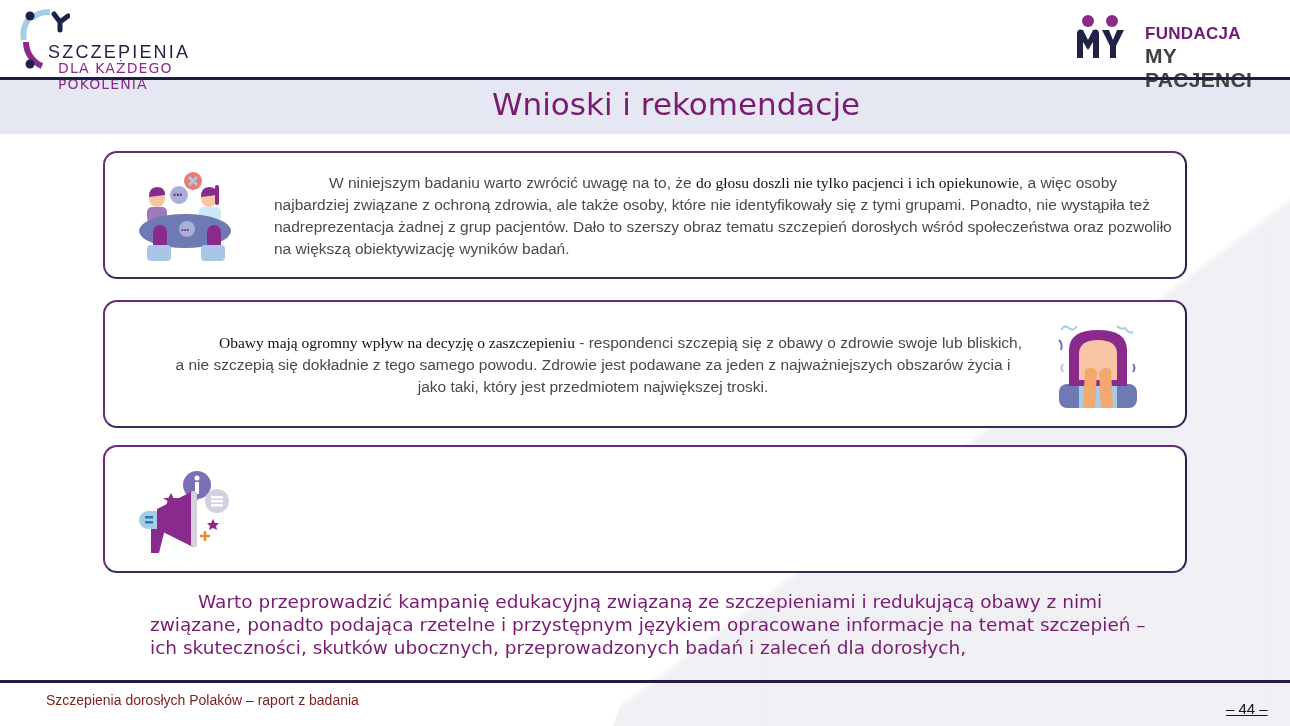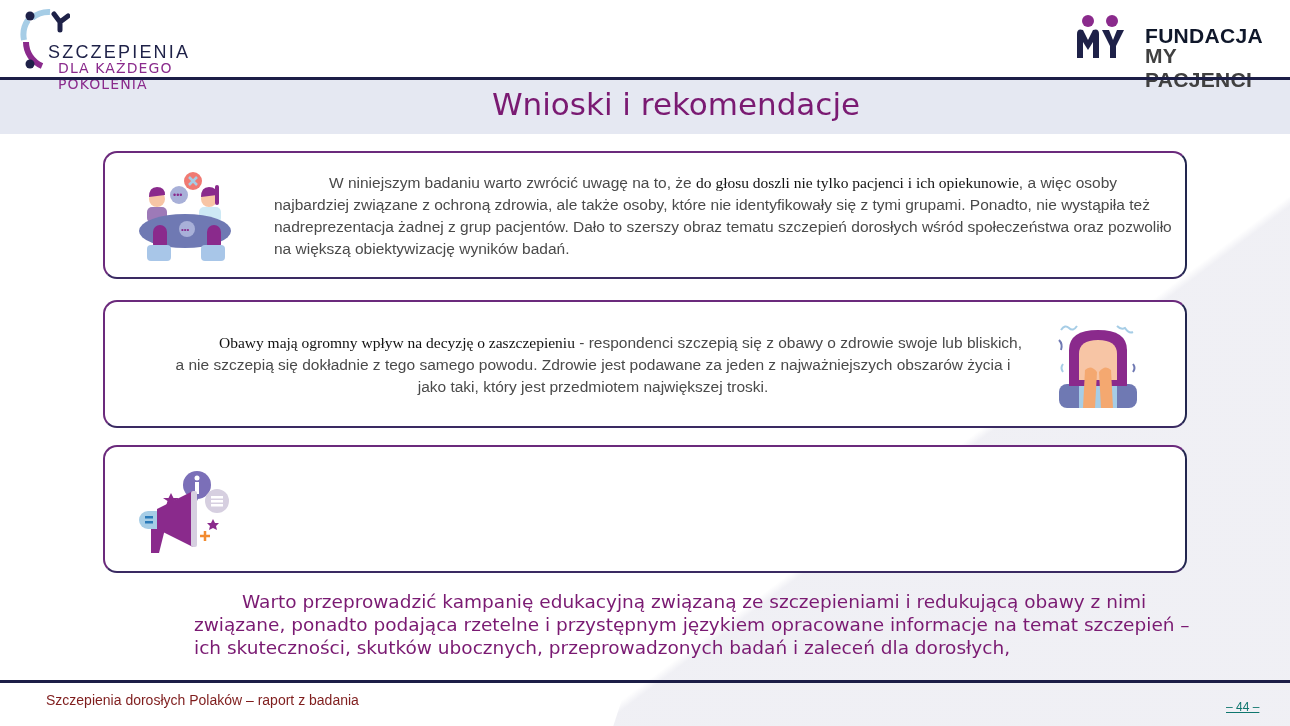--- a/index.html
+++ b/index.html
@@ -11,21 +11,21 @@
     transform: skewX(-18deg); z-index: 0; }
 
   .header { position: absolute; left: 0; top: 0; width: 1290px; height: 78px; z-index: 2; }
   .logo-left { position: absolute; left: 20px; top: 8px; width: 240px; height: 64px; }
   .logo-left .ring { position: absolute; left: 0; top: 0; }
   .logo-left .title { position: absolute; left: 28px; top: 34px; font-size: 18px; letter-spacing: 2.2px; color: #1e2148; font-family: Liberation Sans, sans-serif; }
   .logo-left .sub { position: absolute; left: 38px; top: 52px; font-size: 14px; letter-spacing: 1.1px; color: #8a2a8c; font-family: "DejaVu Sans", sans-serif; }
 
   .logo-right { position: absolute; left: 1074px; top: 14px; width: 200px; height: 52px; }
   .logo-right .my { position: absolute; left: 0; top: 0; }
-  .logo-right .t1 { position: absolute; left: 71px; top: 10px; font-size: 21px; font-weight: bold; color: #0f172a; letter-spacing: 0.3px; }
+  .logo-right .t1 { position: absolute; left: 71px; top: 10px; font-size: 17px; font-weight: bold; color: #701a75; letter-spacing: 0.3px; }
   .logo-right .t2 { position: absolute; left: 71px; top: 30px; font-size: 21px; font-weight: bold; color: #404040; letter-spacing: 0.3px; }
 
   .top-rule { position: absolute; left: 0; top: 77px; width: 1290px; height: 3px; background: #1c1e47; z-index: 2; }
   .title-band { position: absolute; left: 0; top: 80px; width: 1290px; height: 54px; background: #e5e8f2; z-index: 1; }
   .page-title { position: absolute; left: 0; top: 86px; width: 1352px; text-align: center; font-size: 31px; color: #7a1a72; font-family: "DejaVu Sans", sans-serif; z-index: 2; }
 
   .card { position: absolute; left: 103px; width: 1084px; height: 128px; border: 2px solid #6b2a7c; border-radius: 14px; background: #ffffff; z-index: 2;
     border-right-color: #22264f; border-bottom-color: #3a2a62; }
   .card1 { top: 151px; }
   .card2 { top: 300px; text-align: center; }
@@ -36,25 +36,25 @@
   .card1 .text { left: 169px; top: 19px; width: 900px; }
   .card2 .text { left: 58px; top: 30px; width: 860px; }
   .card3 .text { left: 169px; top: 41px; width: 900px; }
   .indent { display: inline-block; width: 55px; }
 
   .icon-box { position: absolute; }
   .card1 .icon-box { left: 30px; top: 16px; width: 100px; height: 96px; }
   .card2 .icon-box { left: 950px; top: 18px; width: 86px; height: 90px; }
   .card3 .icon-box { left: 30px; top: 22px; width: 100px; height: 86px; }
 
-  .conclusion { position: absolute; left: 150px; top: 590px; width: 1000px; font-size: 18.5px; line-height: 23px; color: #7a1a72; font-family: "DejaVu Sans", sans-serif; z-index: 2; margin-left: 44px; }
+  .conclusion { position: absolute; left: 150px; top: 590px; width: 1000px; font-size: 18.5px; line-height: 23px; color: #7a1a72; font-family: "DejaVu Sans", sans-serif; z-index: 2; }
 
   .bottom-rule { position: absolute; left: 0; top: 680px; width: 1290px; height: 3px; background: #1c1e47; z-index: 2; }
   .footer-left { position: absolute; left: 22px; top: 692px; font-size: 14px; color: #7f1d1d; z-index: 2; margin-left: 24px; }
-  .footer-right { position: absolute; left: 1226px; top: 700px; font-size: 12px; color: #0f766e; z-index: 2; text-decoration: underline; }
+  .footer-right { position: absolute; left: 1226px; top: 700px; font-size: 15px; color: #0f172a; z-index: 2; text-decoration: underline; }
 </style>
 </head>
 <body>
 
 <div class="bg-shape"></div>
 
 <div class="header">
   <div class="logo-left">
     <svg class="ring" width="50" height="62" viewBox="0 0 50 62">
       <path d="M12 10 A26 26 0 0 1 30 4" stroke="#a6cde6" stroke-width="6" fill="none"></path>

